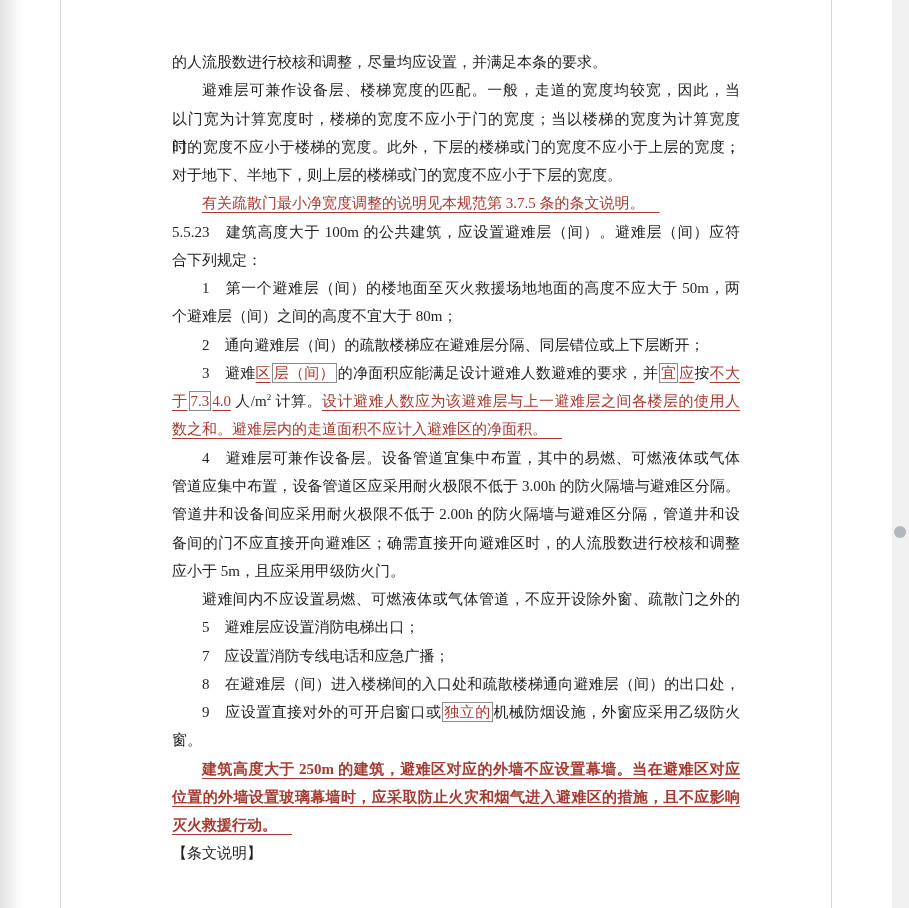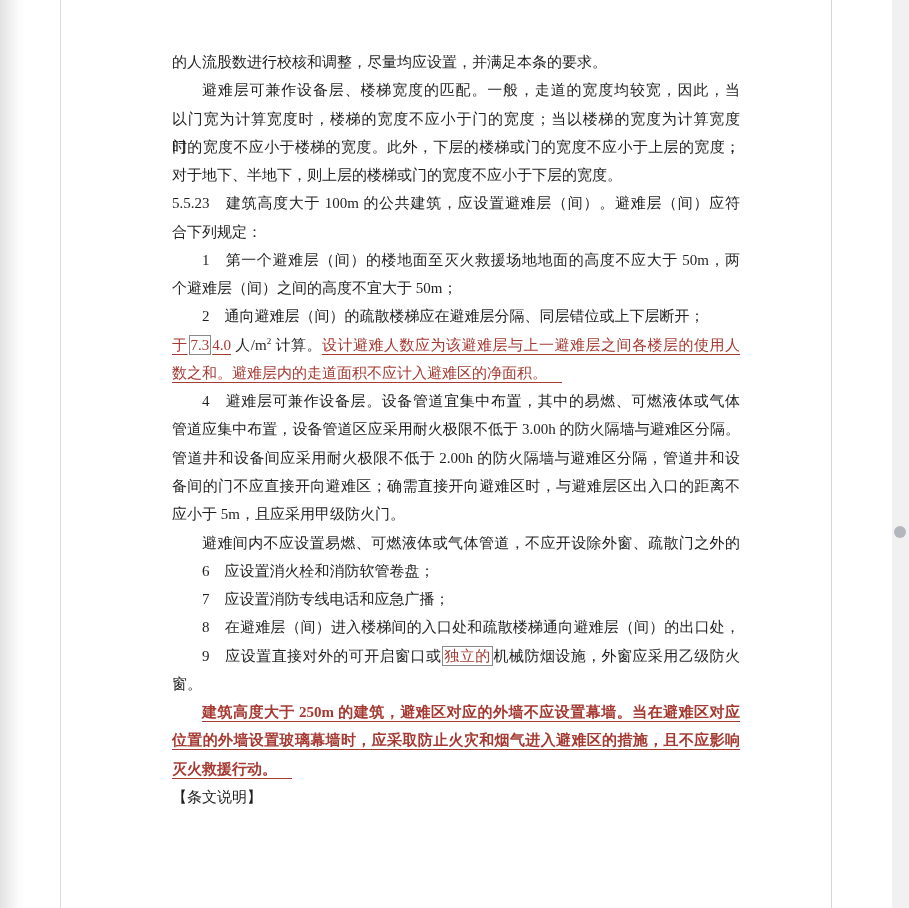--- a/index.html
+++ b/index.html
@@ -84,34 +84,36 @@
   <div class="left-shade"></div>
   <div class="vline left"></div>
   <div class="vline right"></div>
 
   <div id="doc">
       <div class="doc-line"><span class="sg-b">的人流股数进行校核和调整，尽量均应设置，并满足本条的要求。</span></div>
       <div class="doc-line indent justify"><span class="sg-b">避难层可兼作设备层、楼梯宽度的匹配。一般，走道的宽度均较宽，因此，当</span></div>
       <div class="doc-line justify"><span class="sg-b">以门宽为计算宽度时，楼梯的宽度不应小于门的宽度；当以楼梯的宽度为计算宽度时，</span></div>
       <div class="doc-line justify"><span class="sg-b">门的宽度不应小于楼梯的宽度。此外，下层的楼梯或门的宽度不应小于上层的宽度；</span></div>
       <div class="doc-line"><span class="sg-b">对于地下、半地下，则上层的楼梯或门的宽度不应小于下层的宽度。</span></div>
+      <div class="doc-line indent"><span class="sg-r">有关疏散门最小净宽度调整的说明见本规范第 3.7.5 条的条文说明。　</span></div>
       <div class="doc-line justify"><span class="sg-b">5.5.23　建筑高度大于 100m 的公共建筑，应设置避难层（间）。避难层（间）应符</span></div>
       <div class="doc-line"><span class="sg-b">合下列规定：</span></div>
       <div class="doc-line indent justify"><span class="sg-b">1　第一个避难层（间）的楼地面至灭火救援场地地面的高度不应大于 50m，两</span></div>
-      <div class="doc-line"><span class="sg-b">个避难层（间）之间的高度不宜大于 50m；</span></div>
+      <div class="doc-line"><span class="sg-b">个避难层（间）之间的高度不宜大于 80m；</span></div>
       <div class="doc-line indent"><span class="sg-b">2　通向避难层（间）的疏散楼梯应在避难层分隔、同层错位或上下层断开；</span></div>
+      <div class="doc-line indent justify"><span class="sg-b">3　避难</span><span class="sg-r">区</span><span class="sg-rb">层（间）</span><span class="sg-b">的净面积应能满足设计避难人数避难的要求，并</span><span class="sg-rb">宜</span><span class="sg-r">应</span><span class="sg-b">按</span><span class="sg-r">不大</span></div>
       <div class="doc-line justify"><span class="sg-r">于</span><span class="sg-rb">7.3</span><span class="sg-r">4.0</span><span class="sg-b"> 人/m</span><span class="sg-bsup">2</span><span class="sg-b"> 计算。</span><span class="sg-r">设计避难人数应为该避难层与上一避难层之间各楼层的使用人</span></div>
       <div class="doc-line"><span class="sg-r">数之和。避难层内的走道面积不应计入避难区的净面积。　</span></div>
       <div class="doc-line indent justify"><span class="sg-b">4　避难层可兼作设备层。设备管道宜集中布置，其中的易燃、可燃液体或气体</span></div>
       <div class="doc-line justify"><span class="sg-b">管道应集中布置，设备管道区应采用耐火极限不低于 3.00h 的防火隔墙与避难区分隔。</span></div>
       <div class="doc-line justify"><span class="sg-b">管道井和设备间应采用耐火极限不低于 2.00h 的防火隔墙与避难区分隔，管道井和设</span></div>
-      <div class="doc-line justify"><span class="sg-b">备间的门不应直接开向避难区；确需直接开向避难区时，与避难层区出入口的距离不</span></div>
+      <div class="doc-line justify"><span class="sg-b">备间的门不应直接开向避难区；确需直接开向避难区时，的人流股数进行校核和调整</span></div>
       <div class="doc-line"><span class="sg-b">应小于 5m，且应采用甲级防火门。</span></div>
       <div class="doc-line indent justify"><span class="sg-b">避难间内不应设置易燃、可燃液体或气体管道，不应开设除外窗、疏散门之外的</span></div>
-      <div class="doc-line indent"><span class="sg-b">6　应设置消火栓和消防软管卷盘；</span></div>
+      <div class="doc-line indent"><span class="sg-b">5　避难层应设置消防电梯出口；</span></div>
       <div class="doc-line indent"><span class="sg-b">7　应设置消防专线电话和应急广播；</span></div>
       <div class="doc-line indent justify"><span class="sg-b">8　在避难层（间）进入楼梯间的入口处和疏散楼梯通向避难层（间）的出口处，</span></div>
       <div class="doc-line indent justify"><span class="sg-b">9　应设置直接对外的可开启窗口或</span><span class="sg-rb">独立的</span><span class="sg-b">机械防烟设施，外窗应采用乙级防火</span></div>
       <div class="doc-line"><span class="sg-b">窗。</span></div>
       <div class="doc-line indent justify"><span class="sg-rB">建筑高度大于 250m 的建筑，避难区对应的外墙不应设置幕墙。当在避难区对应</span></div>
       <div class="doc-line justify"><span class="sg-rB">位置的外墙设置玻璃幕墙时，应采取防止火灾和烟气进入避难区的措施，且不应影响</span></div>
       <div class="doc-line"><span class="sg-rB">灭火救援行动。　</span></div>
       <div class="doc-line"><span class="sg-b">【条文说明】</span></div>
     </div>
 

